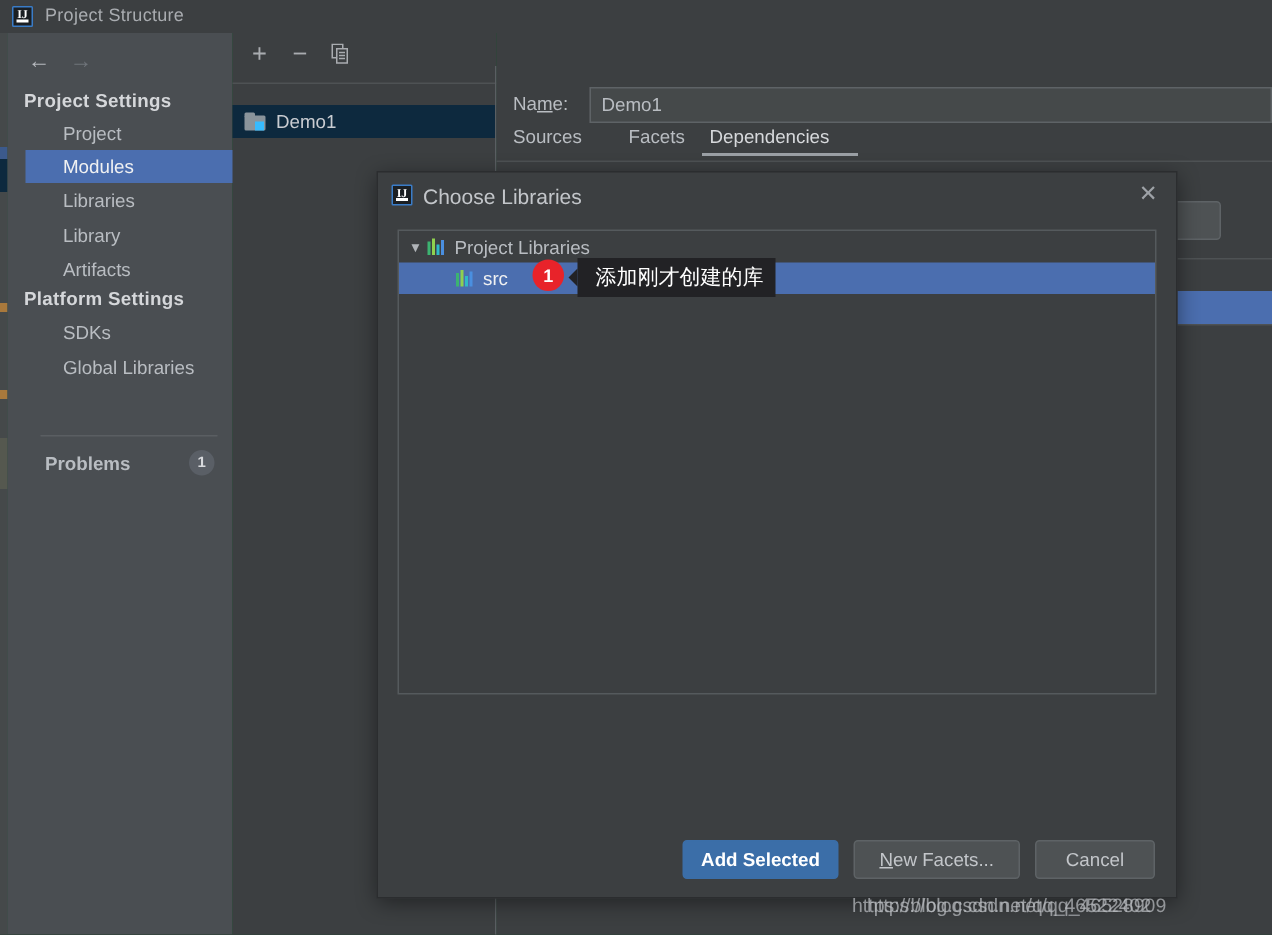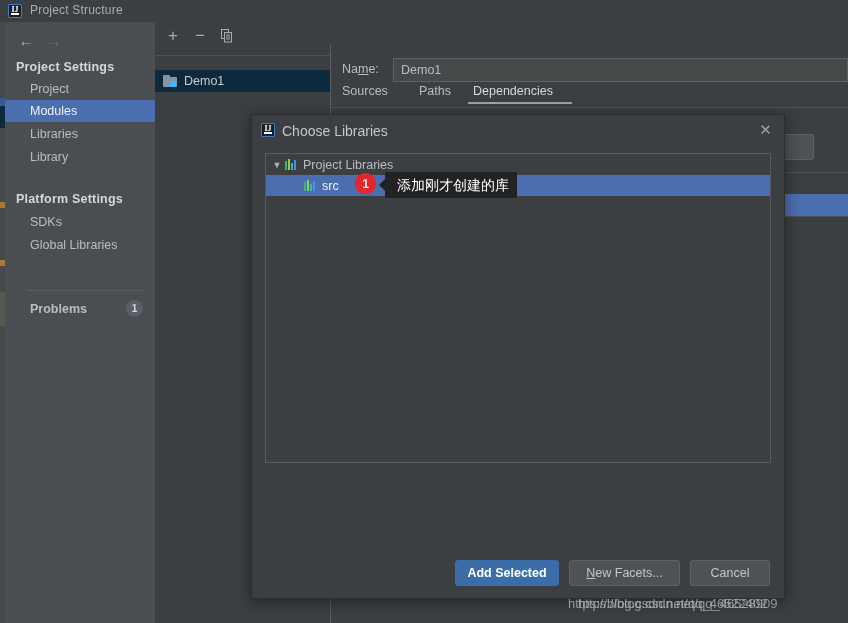--- a/index.html
+++ b/index.html
@@ -56,21 +56,21 @@
     font-size: 15px; line-height: 1;
   }
   .arrow.back  { left: 5px;  color: #b6b9be; }
   .arrow.fwd   { left: 33px; color: #6f747a; }
 
   .section-title {
     position: absolute; left: 11px; font-size: 12.5px; font-weight: bold;
     color: #d5d7da; letter-spacing: .2px;
   }
   .nav-item {
-    position: absolute; left: 0; width: 150px; height: 22px;
+    position: absolute; left: 12px; width: 150px; height: 22px;
     display: flex; align-items: center;
     font-size: 12.5px; color: #b9bdc2; padding-left: 25px;
   }
   .nav-item.selected { background: #4b6eaf; color: #f0f1f2; }
 
   .nav-sep {
     position: absolute; left: 22px; top: 268px; width: 118px; height: 1px;
     background: #5a5e62;
   }
   .problems-row {
@@ -271,20 +271,23 @@
         <span>Project</span>
       </div>
     <div class="nav-item selected" style="top:78px;">
         <span>Modules</span>
       </div>
     <div class="nav-item" style="top:101px;">
         <span>Libraries</span>
       </div>
     <div class="nav-item" style="top:124px;">
         <span>Library</span>
+      </div>
+    <div class="nav-item" style="top:147px;">
+        <span>Artifacts</span>
       </div>
 
     <div class="section-title" style="top:170px;">Platform Settings</div>
     <div class="nav-item" style="top:189px;">
         <span>SDKs</span>
       </div>
     <div class="nav-item" style="top:212px;">
         <span>Global Libraries</span>
       </div>
 
@@ -322,21 +325,21 @@
   </div>
 
   <div class="content">
     <div class="name-row">
       <div class="name-label"><span>Na</span><u>m</u><span>e:</span></div>
       <div class="name-input" placeholder="">Demo1</div>
     </div>
 
     <div class="tabs">
       <div class="tab" style="left:11px;">Sources</div>
-      <div class="tab" style="left:88px;">Paths</div>
+      <div class="tab" style="left:88px;">Facets</div>
       <div class="tab active" style="left:142px;">Dependencies</div>
       <div class="tab-underline" style="left:137px;width:104px;"></div>
     </div>
     <div class="content-rule"></div>
 
     <div class="bg-btn">t</div>
     <div class="bg-rule1"></div>
     <div class="bg-selrow"></div>
     <div class="bg-rule2"></div>
   </div>

